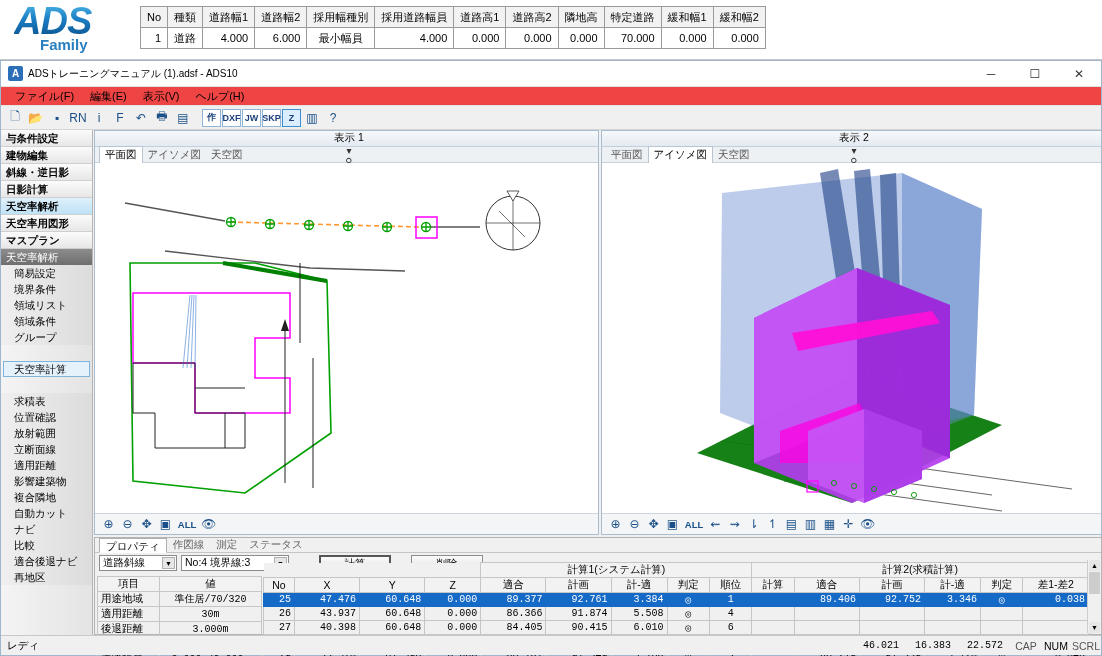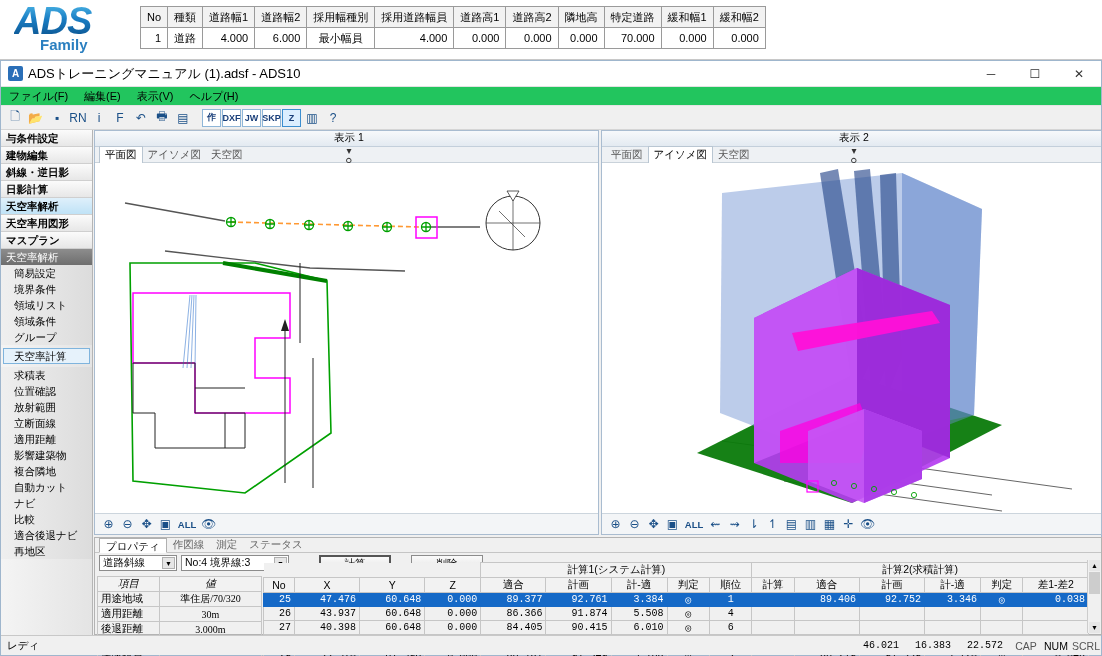--- a/index.html
+++ b/index.html
@@ -28,44 +28,44 @@
     border:1px solid #9a9a9a; padding:2px 6px; height:21px; background:#fff; font-weight:normal; white-space:nowrap;
   }
   .top-table th { background:#f2f2f2; text-align:center; }
   .top-table td.num { text-align:right; }
   .top-table td.ctr { text-align:center; }
 
   
   .appwin { position:absolute; left:0; top:60px; width:1102px; height:596px; background:#f0f0f0; border:1px solid #9fb6cd; }
   .titlebar { height:26px; background:#ffffff; display:flex; align-items:center; border-bottom:1px solid #e2e2e2;}
   .app-icon { width:15px; height:15px; margin:0 5px 0 7px; background:#2a6fb8; border-radius:2px; color:#fff; font-size:10px; text-align:center; line-height:15px; font-weight:bold;}
-  .title-text { font-size:13px; color:#000; flex:1; }
+  .title-text { font-size:10px; color:#000; flex:1; }
   .wbtns { display:flex; }
   .wbtn { width:44px; height:26px; text-align:center; line-height:26px; font-size:12px; color:#333; }
 
-  .menubar { height:19px; background:#22c55e; display:flex; align-items:center; border-bottom:1px solid #e4e4e4;}
+  .menubar { height:19px; background:#ef4444; display:flex; align-items:center; padding-left:6px; border-bottom:1px solid #e4e4e4;}
   .menuitem { padding:1px 8px; font-size:11px; color:#000; }
 
   .toolbar { height:24px; background:#f0f0f0; display:flex; align-items:center; padding-left:4px; border-bottom:1px solid #d5d5d5;}
   .tbtn { width:20px; height:20px; margin-right:1px; display:flex; align-items:center; justify-content:center; font-size:12px; color:#1a4f87; }
   .tbtn.sep { width:7px; }
   .tbtn.box { border:1px solid #8fb6d8; background:#fff; font-size:9px; font-weight:bold; color:#1a3f7a; width:19px; height:18px;}
   .tbtn.boxsel { border:1px solid #3b8ed0; background:#dbeeff; }
 
   
   .sidebar { position:absolute; left:0; top:69px; width:92px; height:505px; background:linear-gradient(90deg,#f4f4f4,#e4e4e4); border-right:1px solid #b5b5b5; }
   .sb-main { font-size:11px; }
   .sb-item { height:17px; line-height:17px; padding-left:5px; border-bottom:1px solid #cfcfcf;
              background:linear-gradient(180deg,#fbfbfb,#e7e7e7); font-weight:bold; font-size:10.5px;}
   .sb-item.active { background:linear-gradient(180deg,#dff0fb,#bfe2f6); }
   .sb-group { height:16px; line-height:16px; padding-left:5px; font-size:10.5px; color:#fff;
               background:linear-gradient(180deg,#8d8d8d,#6e6e6e); }
   .sb-sub { height:16px; line-height:16px; padding-left:13px; font-size:10.5px;
             background:linear-gradient(90deg,#efefef,#dcdcdc); }
-  .sb-sub.sel { background:#e6f2fb; border:1px solid #7fb4dd; height:16px; line-height:14px; margin:3px 2px; padding-left:10px;}
+  .sb-sub.sel { background:#e6f2fb; border:1px solid #7fb4dd; height:16px; line-height:14px; margin:16px 2px; padding-left:10px;}
 
   
   .vp { position:absolute; top:69px; height:405px; background:#fff; border:1px solid #a9bcd0; }
   #vp1 { left:93px; width:505px; }
   #vp2 { left:600px; width:501px; }
   .vp-head { height:16px; background:linear-gradient(180deg,#f7f9fb,#e3eaf1); display:flex; align-items:center; font-size:10.5px; padding-left:5px; border-bottom:1px solid #c3cfdb;flex-direction:column;}
   .vp-head .sp { flex:1; }
   .vp-head .hb { width:11px; text-align:center; font-size:10px; color:#333; }
   .vp-tabs { height:16px; background:#eef1f4; display:flex; align-items:center; padding-left:4px; border-bottom:1px solid #c9d2da; }
   .vtab { font-size:10.5px; padding:1px 5px; color:#555; }
@@ -84,23 +84,23 @@
   .sel-box { height:16px; border:1px solid #8c8c8c; background:#fff; font-size:10.5px; display:flex; align-items:center; padding-left:3px; position:relative;}
   .sel-box .arw { position:absolute; right:1px; top:1px; width:13px; height:12px; background:#e6e6e6; border:1px solid #b0b0b0; font-size:7px; text-align:center; line-height:11px;}
   .btn { height:16px; min-width:72px; border:1px solid #8c8c8c; background:linear-gradient(180deg,#fafafa,#e4e4e4); font-size:10.5px; text-align:center; line-height:14px;}
   .btn.def { border:2px solid #555; line-height:12px; }
 
   table.grid { border-collapse:collapse; font-size:10.5px; }
   table.grid th, table.grid td { border:1px solid #c6c6c6; padding:0 3px; height:14px; white-space:nowrap;}
   table.grid th { background:#f2f2f2; font-weight:normal; }
 
   .prop { position:absolute; left:2px; top:38px; width:165px; }
-  .prop th { background:#eeeeee;font-style:italic; }
+  .prop th { background:#eeeeee; }
   .prop td.k { width:62px; }
-  .prop td.v { text-align:center; font-family:Liberation Serif, serif; font-size:10px;}
+  .prop td.v { text-align:center; font-family:Liberation Mono, monospace; font-size:10px;}
 
   .datagrid { position:absolute; left:168px; top:24px; width:826px; }
   .datagrid table { width:100%; }
   .datagrid th { background:#f2f2f2; text-align:center; }
   .datagrid td { text-align:right; font-family:"Liberation Mono","DejaVu Sans Mono",monospace; font-size:10px;}
   .datagrid td.c { text-align:center; }
   .datagrid tr.sel td { background:#1569c7; color:#fff; border-color:#1569c7;}
   .grp { text-align:center; background:#f0f0f0; }
   .nb { border:none !important; background:#f0f0f0 !important;}
 

